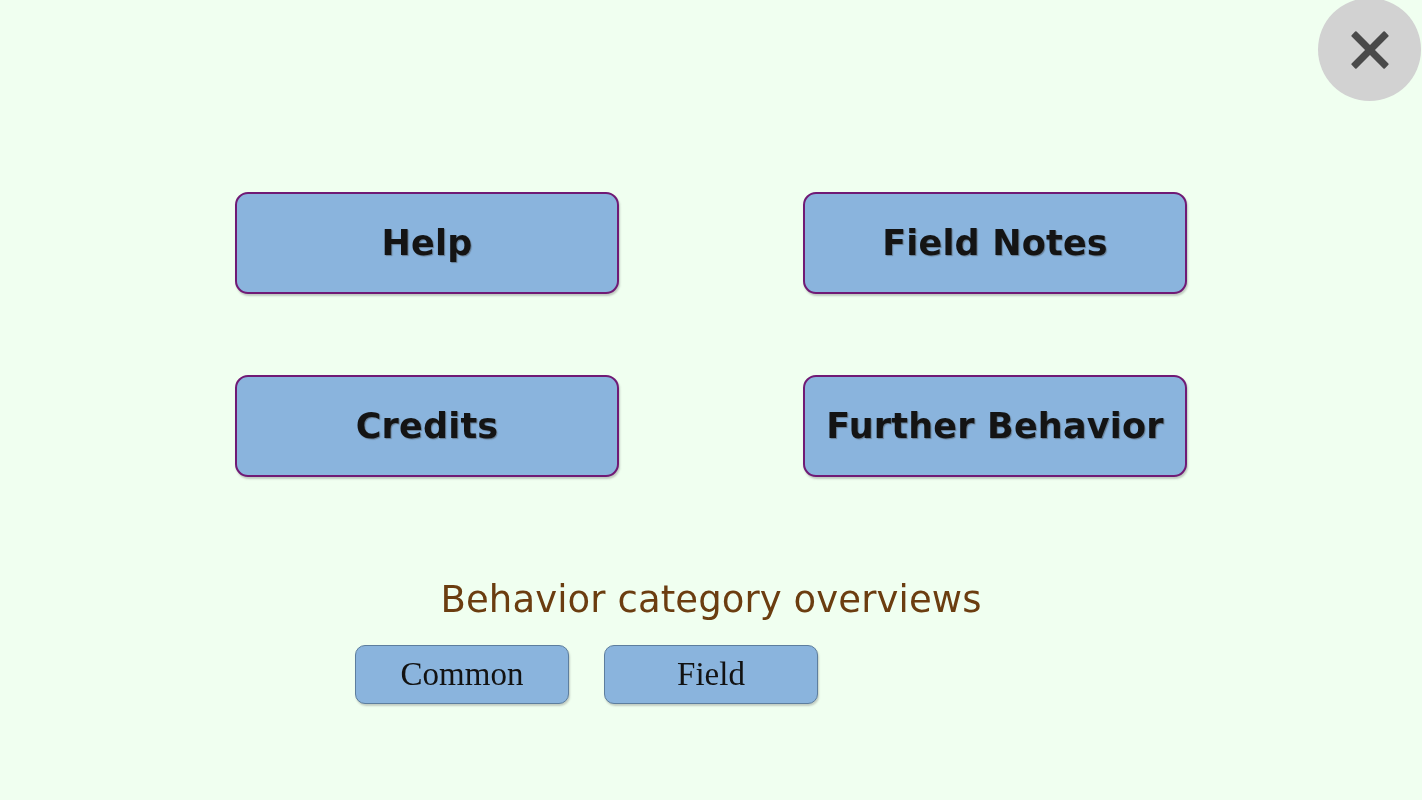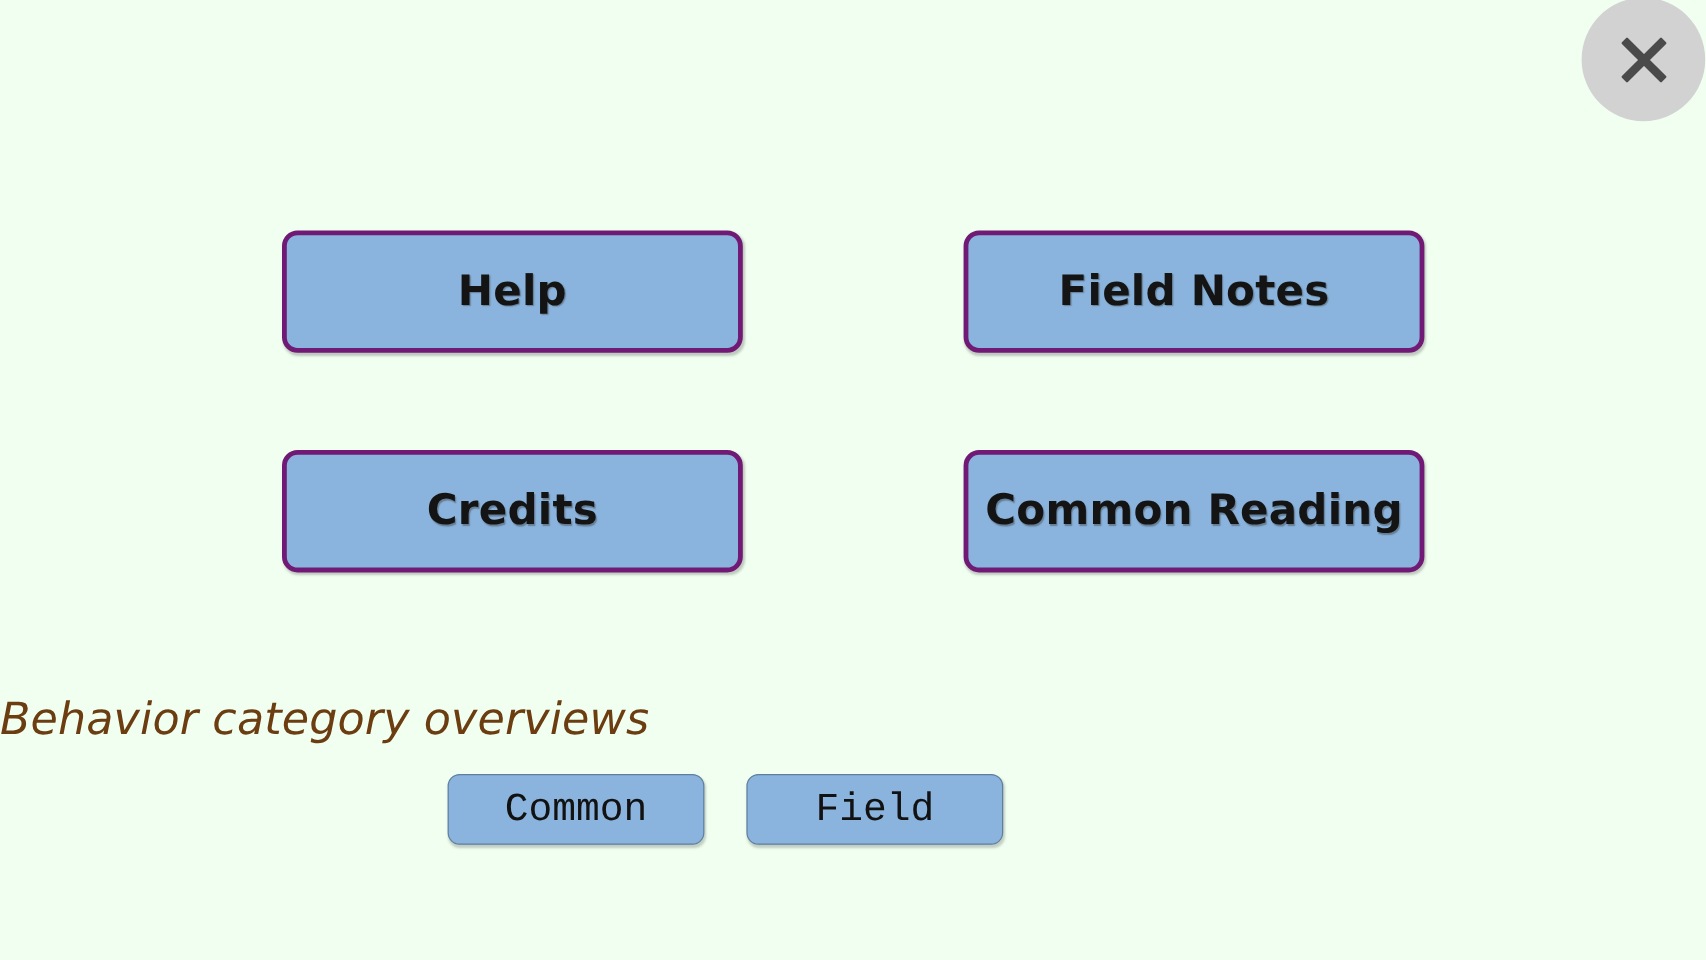--- a/index.html
+++ b/index.html
@@ -62,21 +62,21 @@
   .close-btn .x-glyph::after {
     transform: translate(-50%, -50%) rotate(-45deg);
   }
 
   
   .big-btn {
     position: absolute;
     width: 384px;
     height: 102px;
     background: #8ab4dd;
-    border: 4px solid #701a75;
+    border: 2px solid #701a75;
     border-radius: 13px;
     box-shadow: 1px 2px 2px rgba(80, 80, 80, 0.30);
     color: #141414;
     font-family: "DejaVu Sans", sans-serif;
     font-size: 35px;
     font-weight: bold;
     letter-spacing: 0.2px;
     text-shadow: 1px 1px 1px rgba(60, 60, 60, 0.45);
     display: flex;
     align-items: center;
@@ -89,72 +89,70 @@
   .btn-field-notes   { left: 803px; top: 192px; }
   .btn-credits       { left: 235px; top: 375px; }
   .btn-further-read  { left: 803px; top: 375px; }
 
   
   .section-heading {
     position: absolute;
     left: 0;
     top: 576px;
     width: 1422px;
-    text-align: left;
+    text-align: center;
     color: #6b3d10;
     font-family: "DejaVu Sans", sans-serif;
     font-size: 37px;
     font-weight: normal;
     letter-spacing: 0.1px;
     line-height: 48px;
-    font-style: italic;
   }
 
   
   .cat-btn {
     position: absolute;
     top: 645px;
     width: 214px;
     height: 59px;
     background: #8ab4dd;
     border: 1px solid #5d7e9e;
     border-radius: 10px;
     box-shadow: 1px 2px 2px rgba(80, 80, 80, 0.28);
     color: #121212;
-    font-family: Liberation Mono, monospace;
+    font-family: Liberation Serif, serif;
     font-size: 33px;
     font-weight: normal;
     display: flex;
     align-items: center;
     justify-content: center;
     cursor: pointer;
     box-sizing: border-box;
     white-space: nowrap;
-    margin-left: 18px;
   }
   .cat-common   { left: 355px; }
   .cat-rare     { left: 604px; }
   .cat-breeding { left: 852px; }
 </style>
 </head>
 <body>
 
 <div id="stage">
 
   <button class="close-btn" aria-label="Close">
     <span class="x-glyph"></span>
   </button>
 
   <button class="big-btn btn-help">Help</button>
 
   <button class="big-btn btn-field-notes">Field Notes</button>
 
   <button class="big-btn btn-credits">Credits</button>
 
-  <button class="big-btn btn-further-read">Common Reading</button>
+  <button class="big-btn btn-further-read">Further Behavior</button>
 
   <div class="section-heading">Behavior category overviews</div>
 
   <button class="cat-btn cat-common">Common</button>
 
   <button class="cat-btn cat-rare">Field</button>
 
 
 </div>
 

